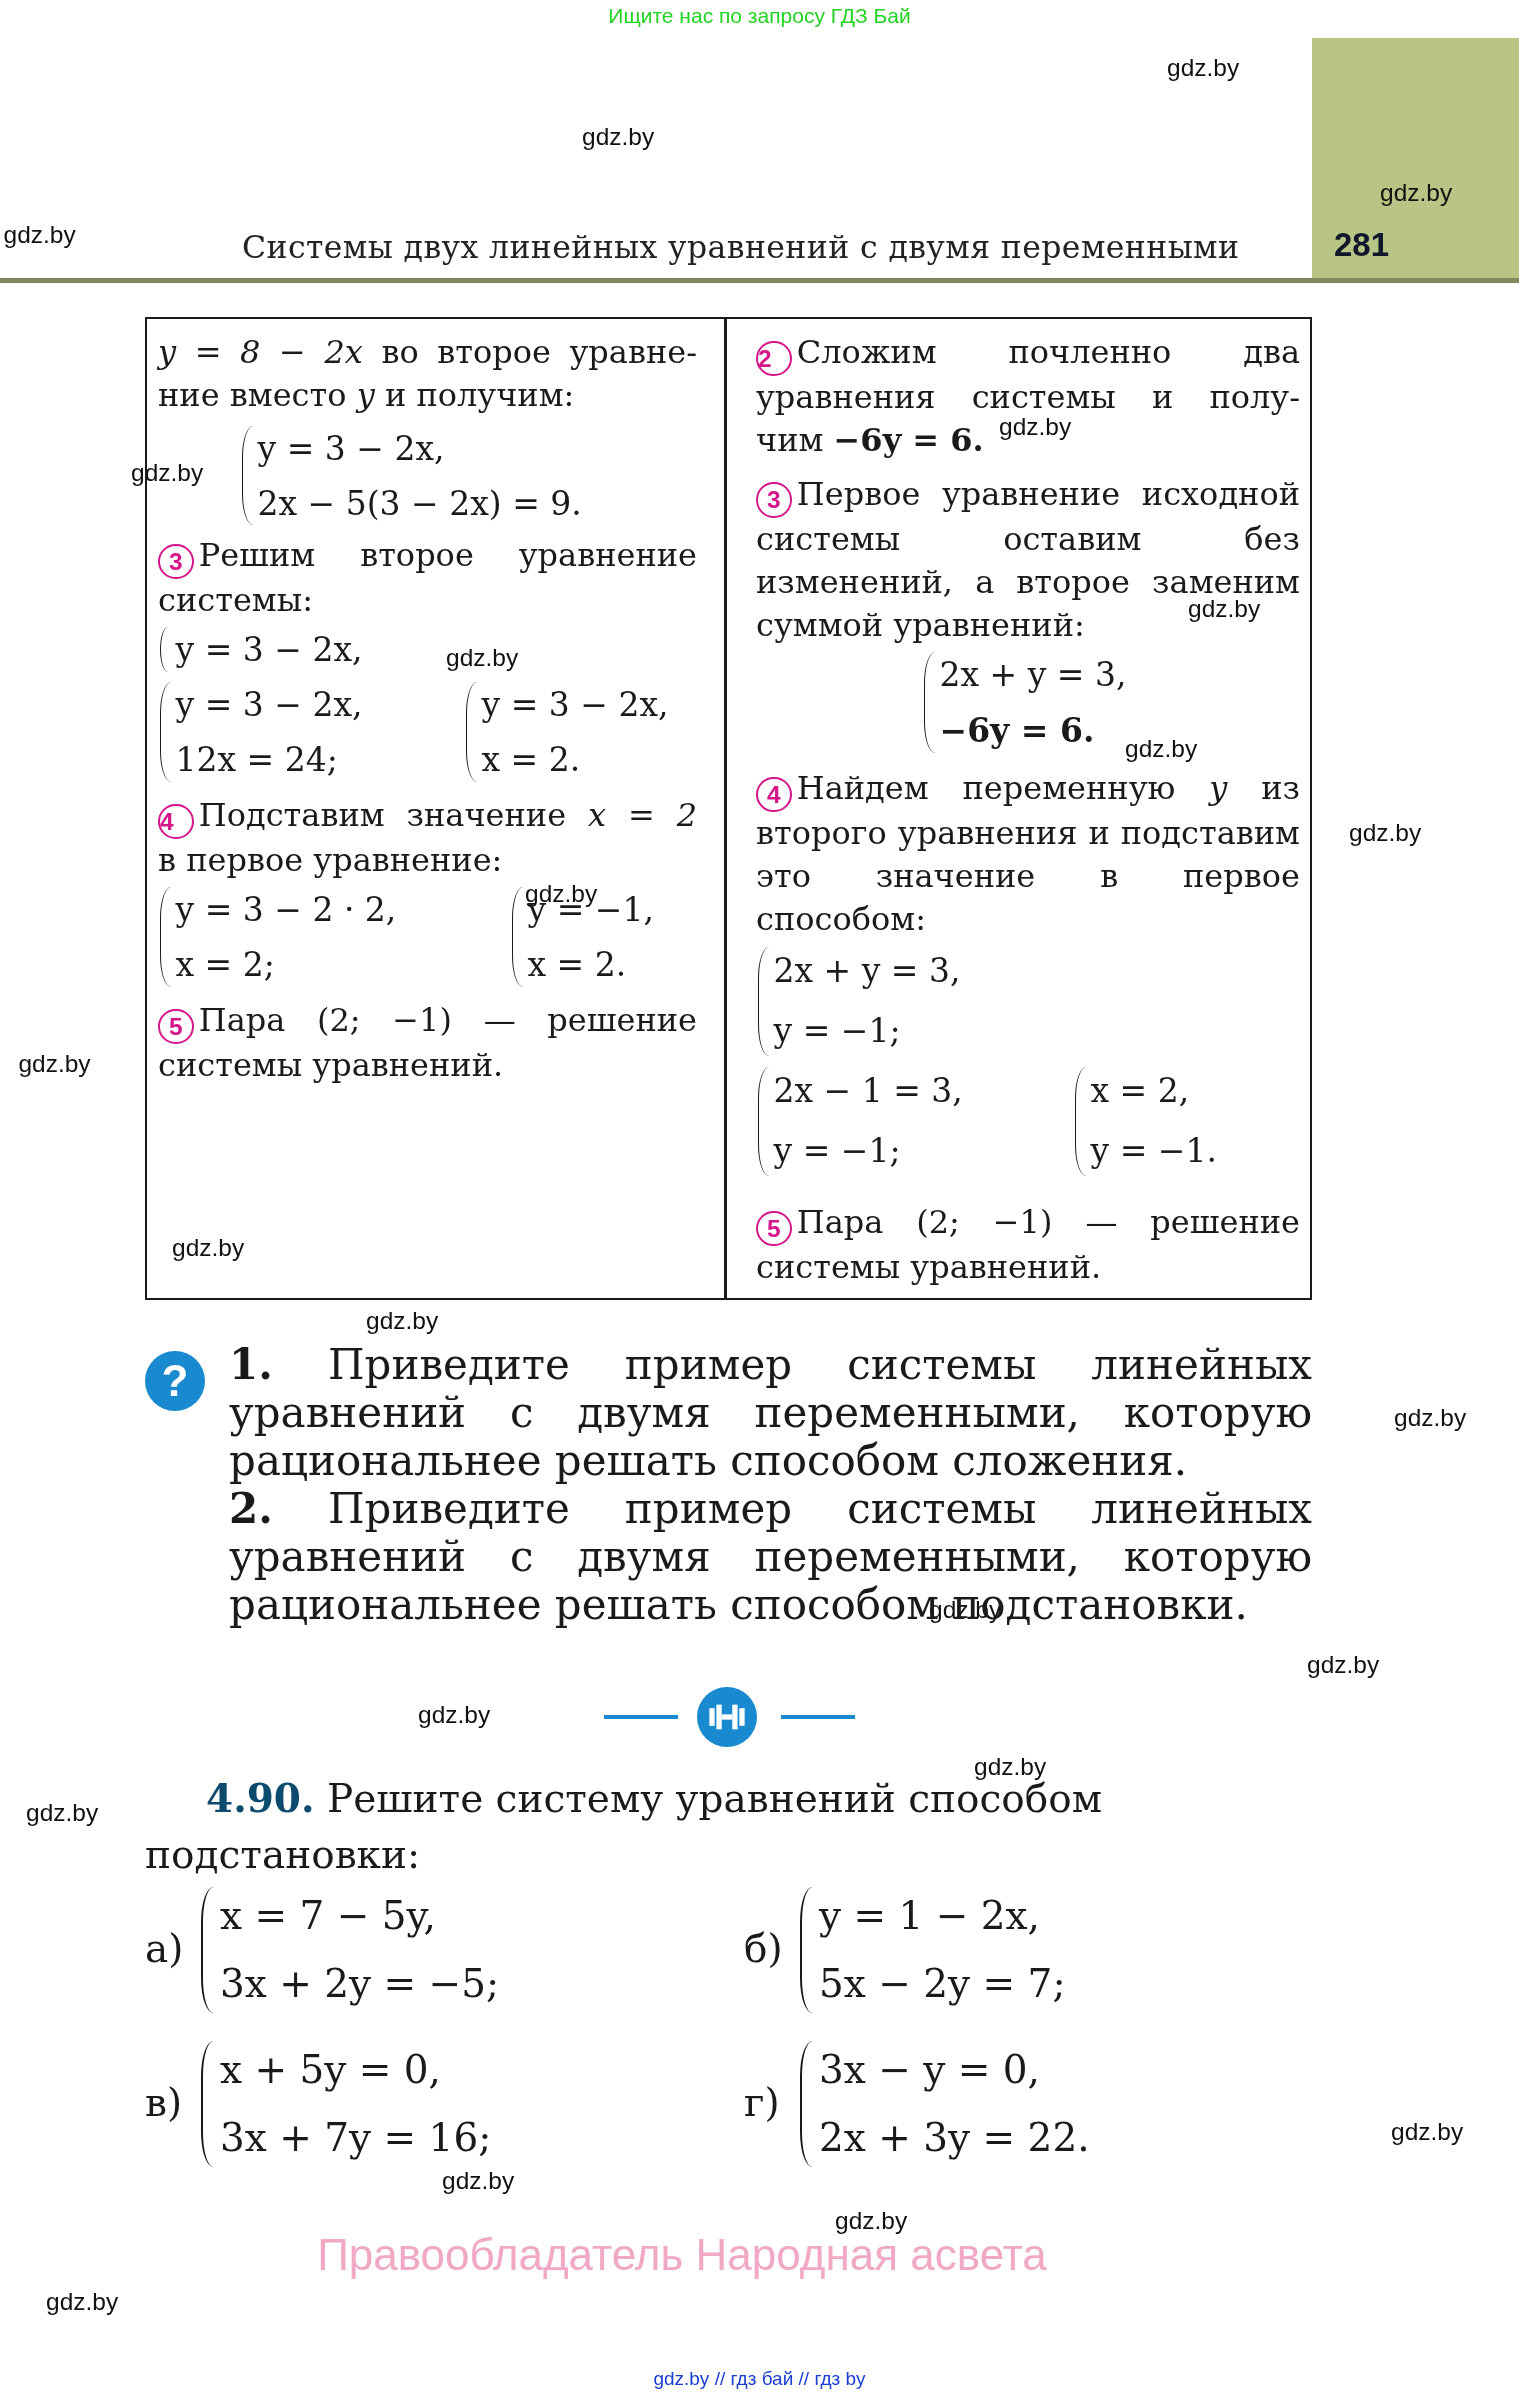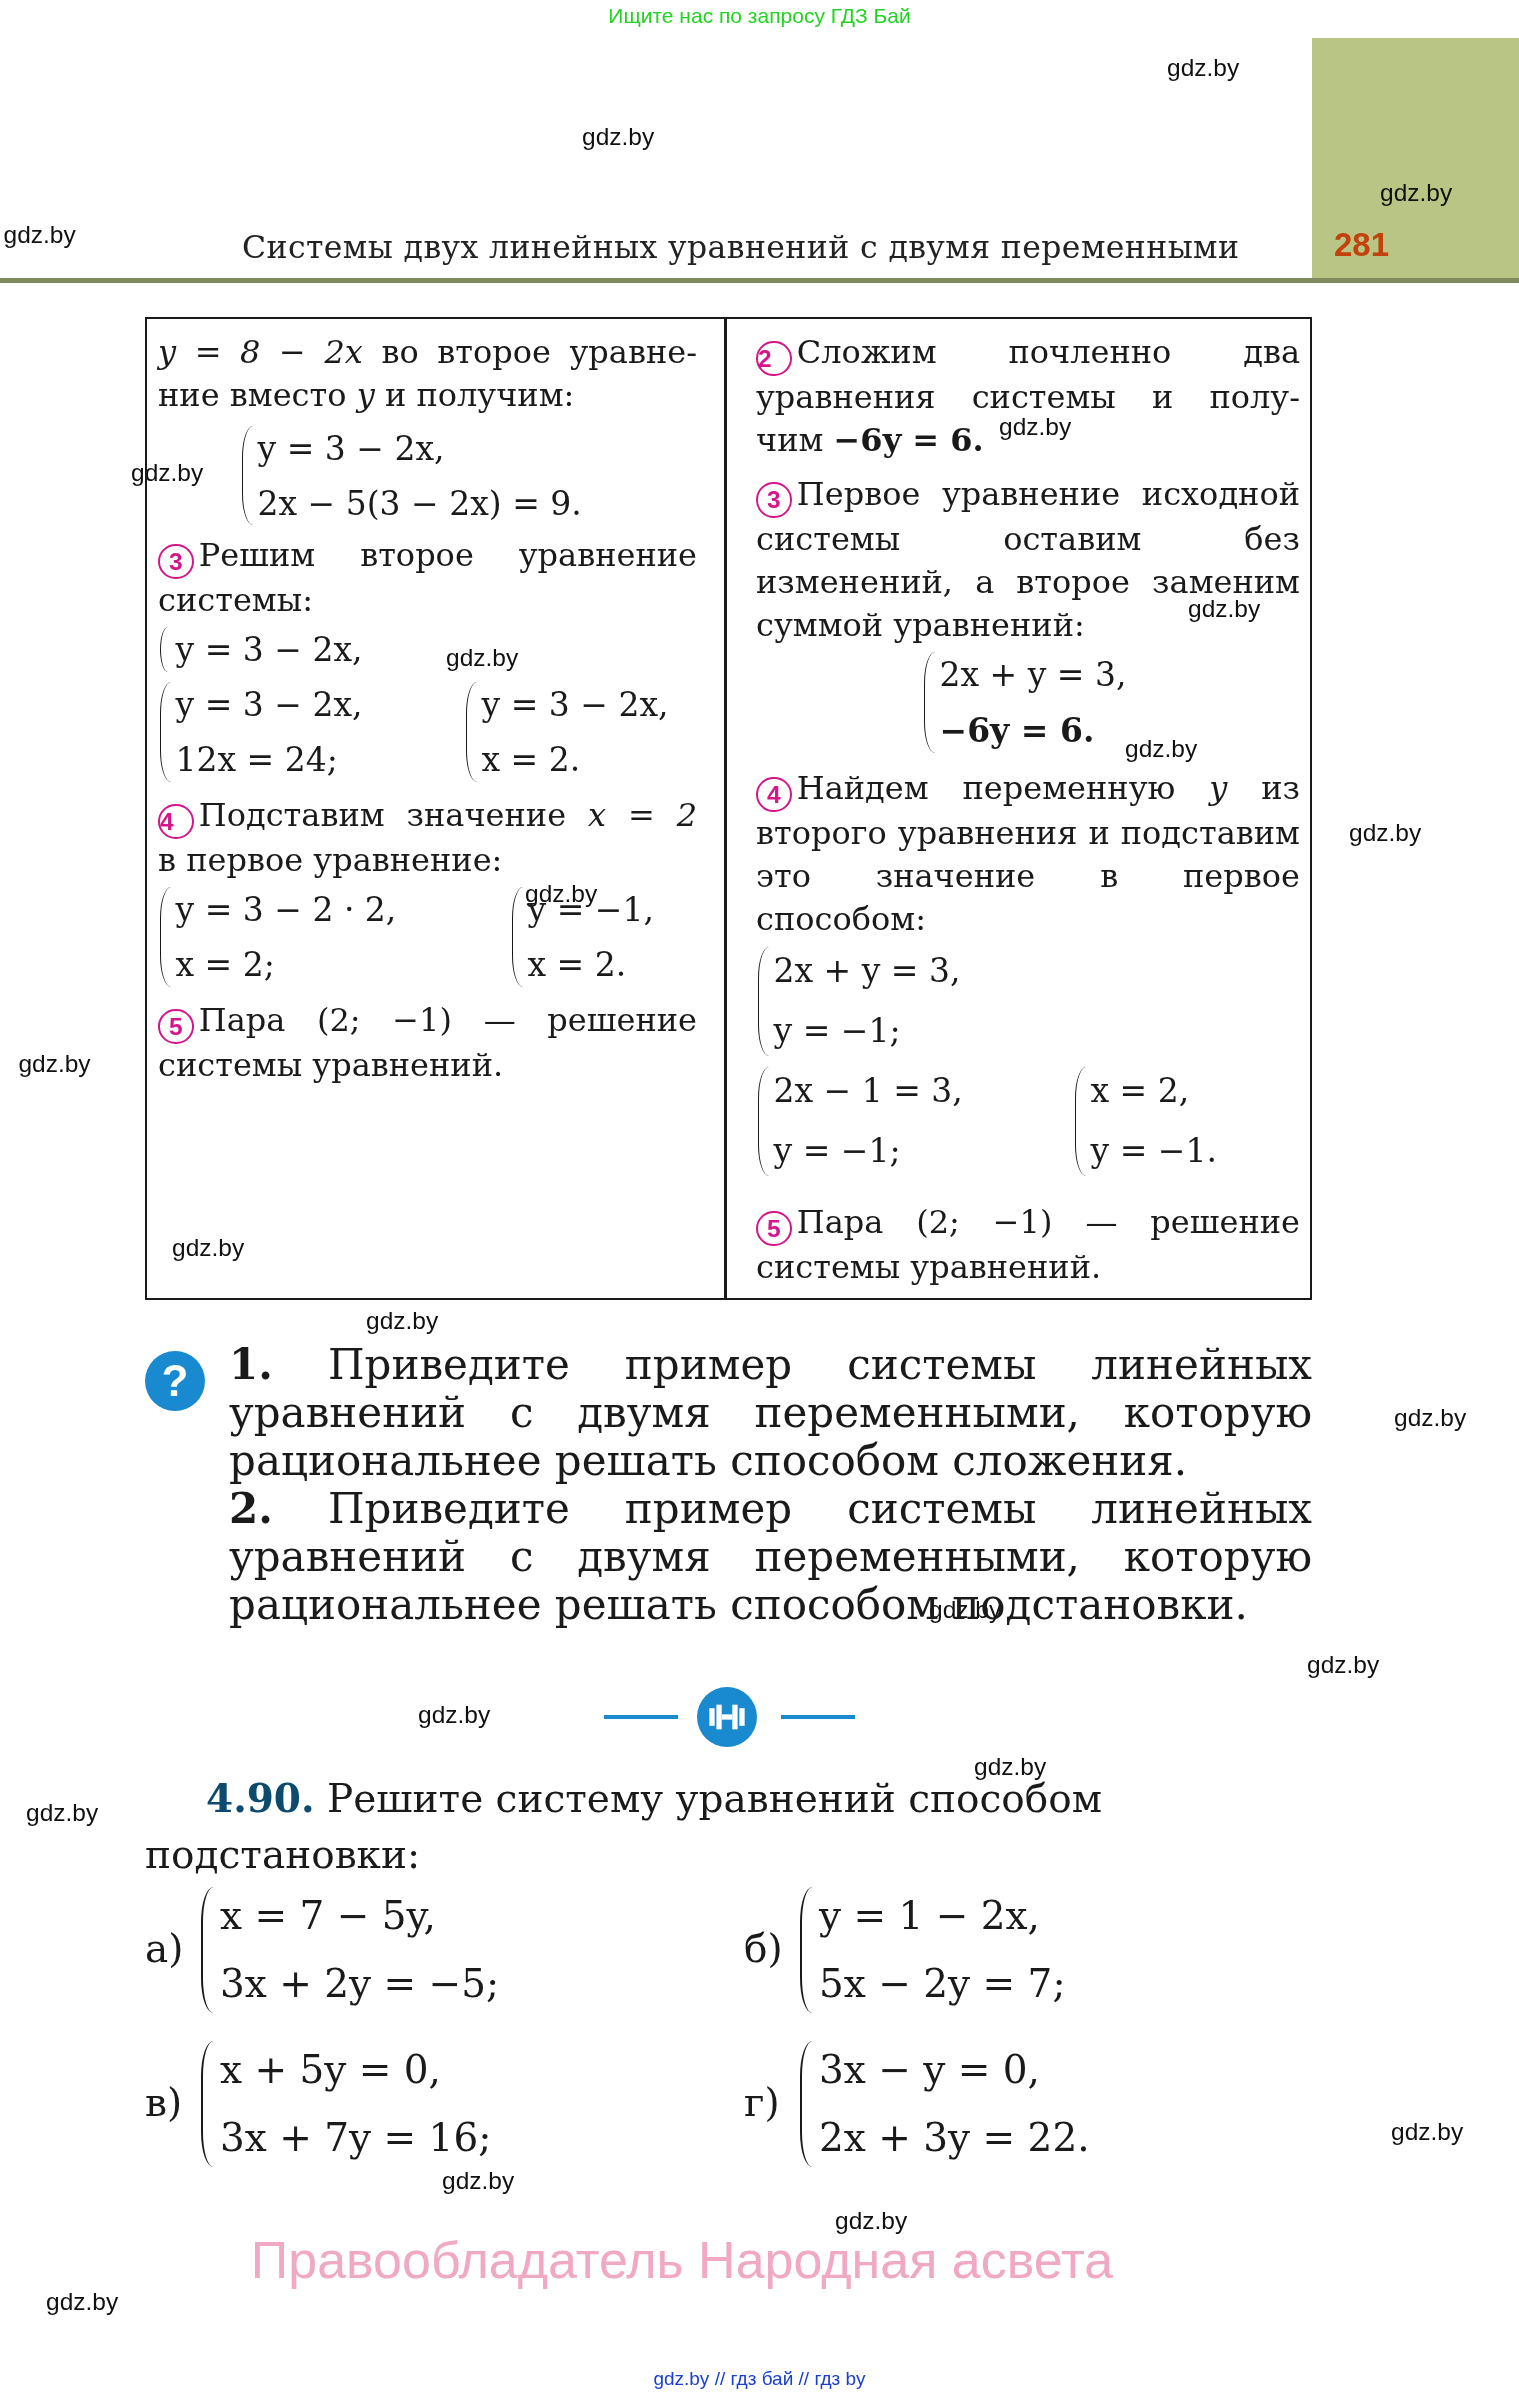--- a/index.html
+++ b/index.html
@@ -1,20 +1,20 @@
 <!DOCTYPE html>
 <html style="font-size:14px"><head>
 <meta charset="utf-8">
 <style>
   html, body { margin:0; padding:0; background:#ffffff; }
   body { width:1519px; height:2401px; position:relative; overflow:hidden; font-family:"DejaVu Serif", serif; color:#1a1a1a; }
   .wm { position:absolute; font-family:"Liberation Sans", sans-serif; font-size:24.5px; color:#111; white-space:nowrap; }
   .topbanner { position:absolute; left:0; width:1519px; top:3.5px; text-align:center; font-family:"Liberation Sans", sans-serif; font-size:21px; color:#22d422; }
   .greenblock { position:absolute; left:1312px; top:38px; width:207px; height:245px; background:#b8c585; }
-  .pagenum { position:absolute; left:1334px; top:226px; font-family:"Liberation Sans", sans-serif; font-weight:bold; font-size:33px; color:#c2410c; }
+  .pagenum { position:absolute; left:1334px; top:226px; font-family:"Liberation Sans", sans-serif; font-weight:bold; font-size:33px; color:#0f172a; }
   .headerbar { position:absolute; left:0; top:278px; width:1519px; height:5.3px; background:#7f8a5e; }
   .runhead { position:absolute; left:242px; top:229px; font-family:"DejaVu Serif", serif; font-size:31.5px; color:#222; letter-spacing:0.4px; white-space:nowrap; }
 
   .box { position:absolute; left:145px; top:317px; width:1167px; height:983px; border:2.6px solid #1a1a1a; box-sizing:border-box; }
   .divider { position:absolute; left:724px; top:317px; width:2.6px; height:983px; background:#1a1a1a; }
   .col { position:absolute; font-size:32px; line-height:43px; }
   .col p { margin:0; text-align:justify; text-align-last:auto; }
   .step { display:inline-block; width:31.5px; height:31.5px; border:2.6px solid #d4168a; border-radius:50%; color:#d4168a; font-family:"Liberation Sans", sans-serif; font-weight:bold; font-size:24.5px; line-height:31.5px; text-align:center; box-sizing:content-box; vertical-align:-3.5px; margin-right:5.3px; }
   .sys { position:relative; display:inline-block; padding-left:17.5px; font-size:33px; line-height:55px; }
   .sys::before { content:""; position:absolute; left:1.8px; top:5.3px; bottom:5.3px; width:10.5px; border-left:1.8px solid #1a1a1a; border-top-left-radius:12.3px 35px; border-bottom-left-radius:12.3px 35px; }
@@ -29,21 +29,21 @@
   .dumb-line { position:absolute; height:4.4px; background:#1a8ad0; top:1715px; }
   .dumb { position:absolute; left:697px; top:1687px; width:60px; height:60px; border-radius:50%; background:#1a8ad0; }
 
   .task { position:absolute; left:145px; top:1770px; width:1167px; font-size:39px; line-height:56px; }
   .task .num { color:#0c4a6e; font-weight:bold; }
   .variant { position:absolute; font-size:39px; }
   .variant .lbl { position:absolute; left:0; top:44px; }
   .variant .sys { position:absolute; left:54px; top:0; font-size:39px; line-height:68px; padding-left:21px; }
   .variant .sys::before { border-left-width:2.6px; width:12.3px; }
 
-  .pinkwm { position:absolute; left:0; width:1364px; top:2230px; text-align:center; font-family:"Liberation Sans", sans-serif; font-size:52px; color:#f0a8c4; }
+  .pinkwm { position:absolute; left:0; width:1364px; top:2230px; text-align:center; font-family:"Liberation Sans", sans-serif; font-size:44px; color:#f0a8c4; }
   .footer { position:absolute; left:0; width:1519px; top:2368px; text-align:center; font-family:"Liberation Sans", sans-serif; font-size:19px; color:#1a3fd0; }
 </style>
 </head>
 <body>
 
 <div class="topbanner">Ищите нас по запросу ГДЗ Бай</div>
 
 <div class="greenblock"></div>
 <div class="pagenum">281</div>
 <div class="runhead">Системы двух линейных уравнений с двумя переменными</div>

